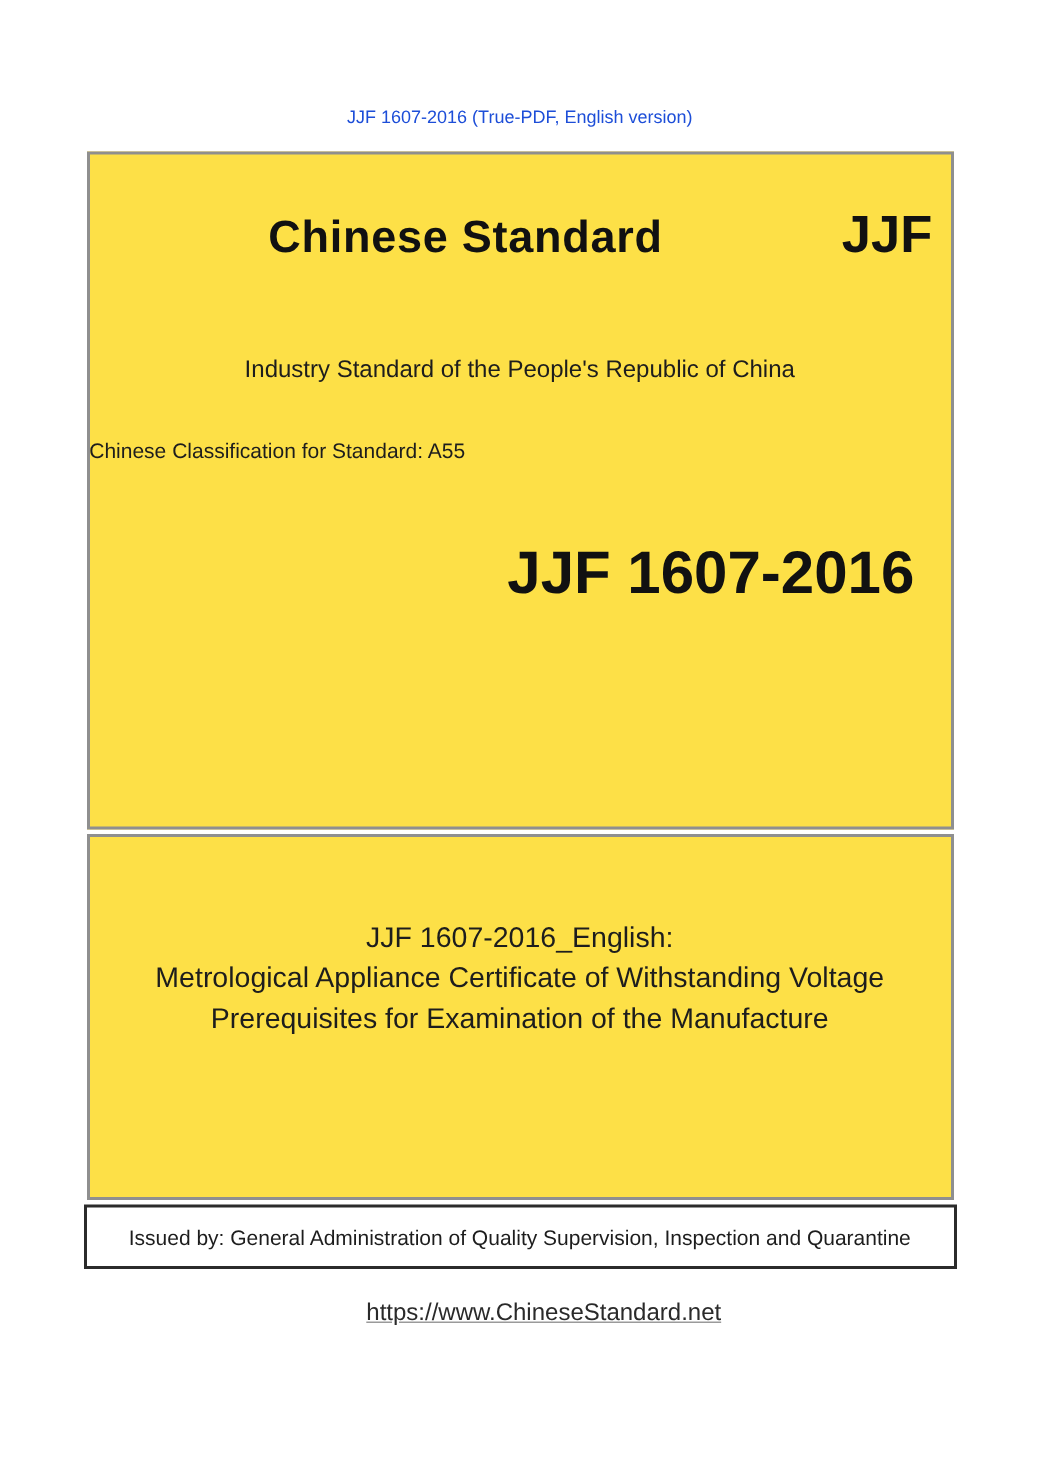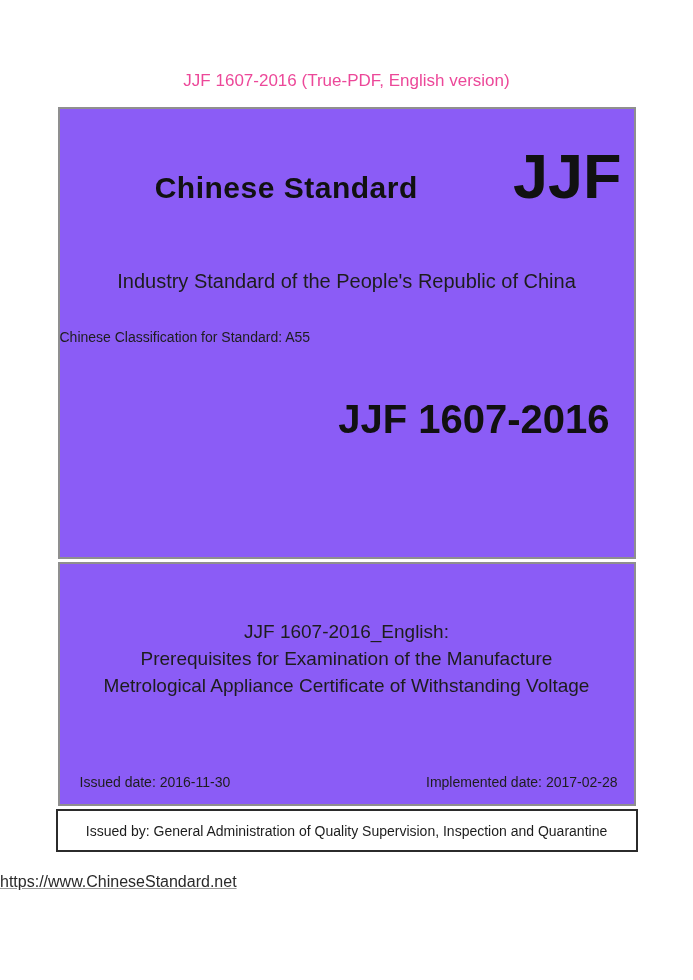--- a/index.html
+++ b/index.html
@@ -12,29 +12,29 @@
     position: relative;
     width: 693px;
     height: 980px;
     background: #ffffff;
     overflow: hidden;
   }
   
   .doc-header {
     padding-top: 71px;
     text-align: center;
-    font-size: 17px;
-    color: #ec4899;
+    font-size: 12px;
+    color: #1d4ed8;
   }
   
   .panel {
     width: 578px;
     margin: 0 auto;
     border: 2px solid #8f8f8f;
-    background: #8b5cf6;
+    background: #fde047;
   }
   .panel-top {
     margin-top: 16px;
     height: 452px;
   }
   .panel-title {
     margin-top: 3px;
     height: 244px;
     position: relative;
   }
@@ -55,29 +55,29 @@
   }
   .brand-title {
     flex: 1;
     text-align: center;
     font-size: 30px;
     font-weight: 700;
     letter-spacing: 0.5px;
     color: #111111;
   }
   .jjf-logo {
-    font-size: 63px;
+    font-size: 35px;
     font-weight: 700;
     line-height: 1;
     color: #111111;
   }
   .standard-type {
     margin-top: 62px;
     text-align: center;
-    font-size: 20px;
+    font-size: 16px;
     color: #1d1d1d;
   }
   .classification {
     margin-top: 36px;
     font-size: 14px;
     color: #1d1d1d;
   }
   .standard-number {
     margin-top: 52px;
     text-align: right;
@@ -105,20 +105,22 @@
     font-size: 14px;
     color: #1d1d1d;
   }
   .issuer-text {
     font-size: 14px;
     color: #1d1d1d;
   }
   
   .footer-link-wrap {
     margin-top: 21px;
+    text-align: center;
+    padding-left: 32px;
   }
   .footer-link {
     font-size: 16px;
     color: #2a2a2a;
     text-decoration: underline;
     text-decoration-color: #9a9a9a;
     cursor: pointer;
   }
 </style>
 </head>
@@ -134,26 +136,22 @@
       <div class="jjf-logo">JJF</div>
     </div>
     <div class="standard-type">Industry Standard of the People's Republic of China</div>
     <div class="classification">Chinese Classification for Standard: A55</div>
     <div class="standard-number">JJF 1607-2016</div>
   </div>
 
   <div class="panel panel-title">
     <div class="title-block">
       <div>JJF 1607-2016_English:</div>
+      <div>Metrological Appliance Certificate of Withstanding Voltage</div>
       <div>Prerequisites for Examination of the Manufacture</div>
-      <div>Metrological Appliance Certificate of Withstanding Voltage</div>
-    </div>
-    <div class="dates-row">
-      <span>Issued date: 2016-11-30</span>
-      <span>Implemented date: 2017-02-28</span>
     </div>
   </div>
 
   <div class="panel-issuer">
     <span class="issuer-text">Issued by: General Administration of Quality Supervision, Inspection and Quarantine</span>
   </div>
 
   <div class="footer-link-wrap">
     <a class="footer-link">https://www.ChineseStandard.net</a>
   </div>

